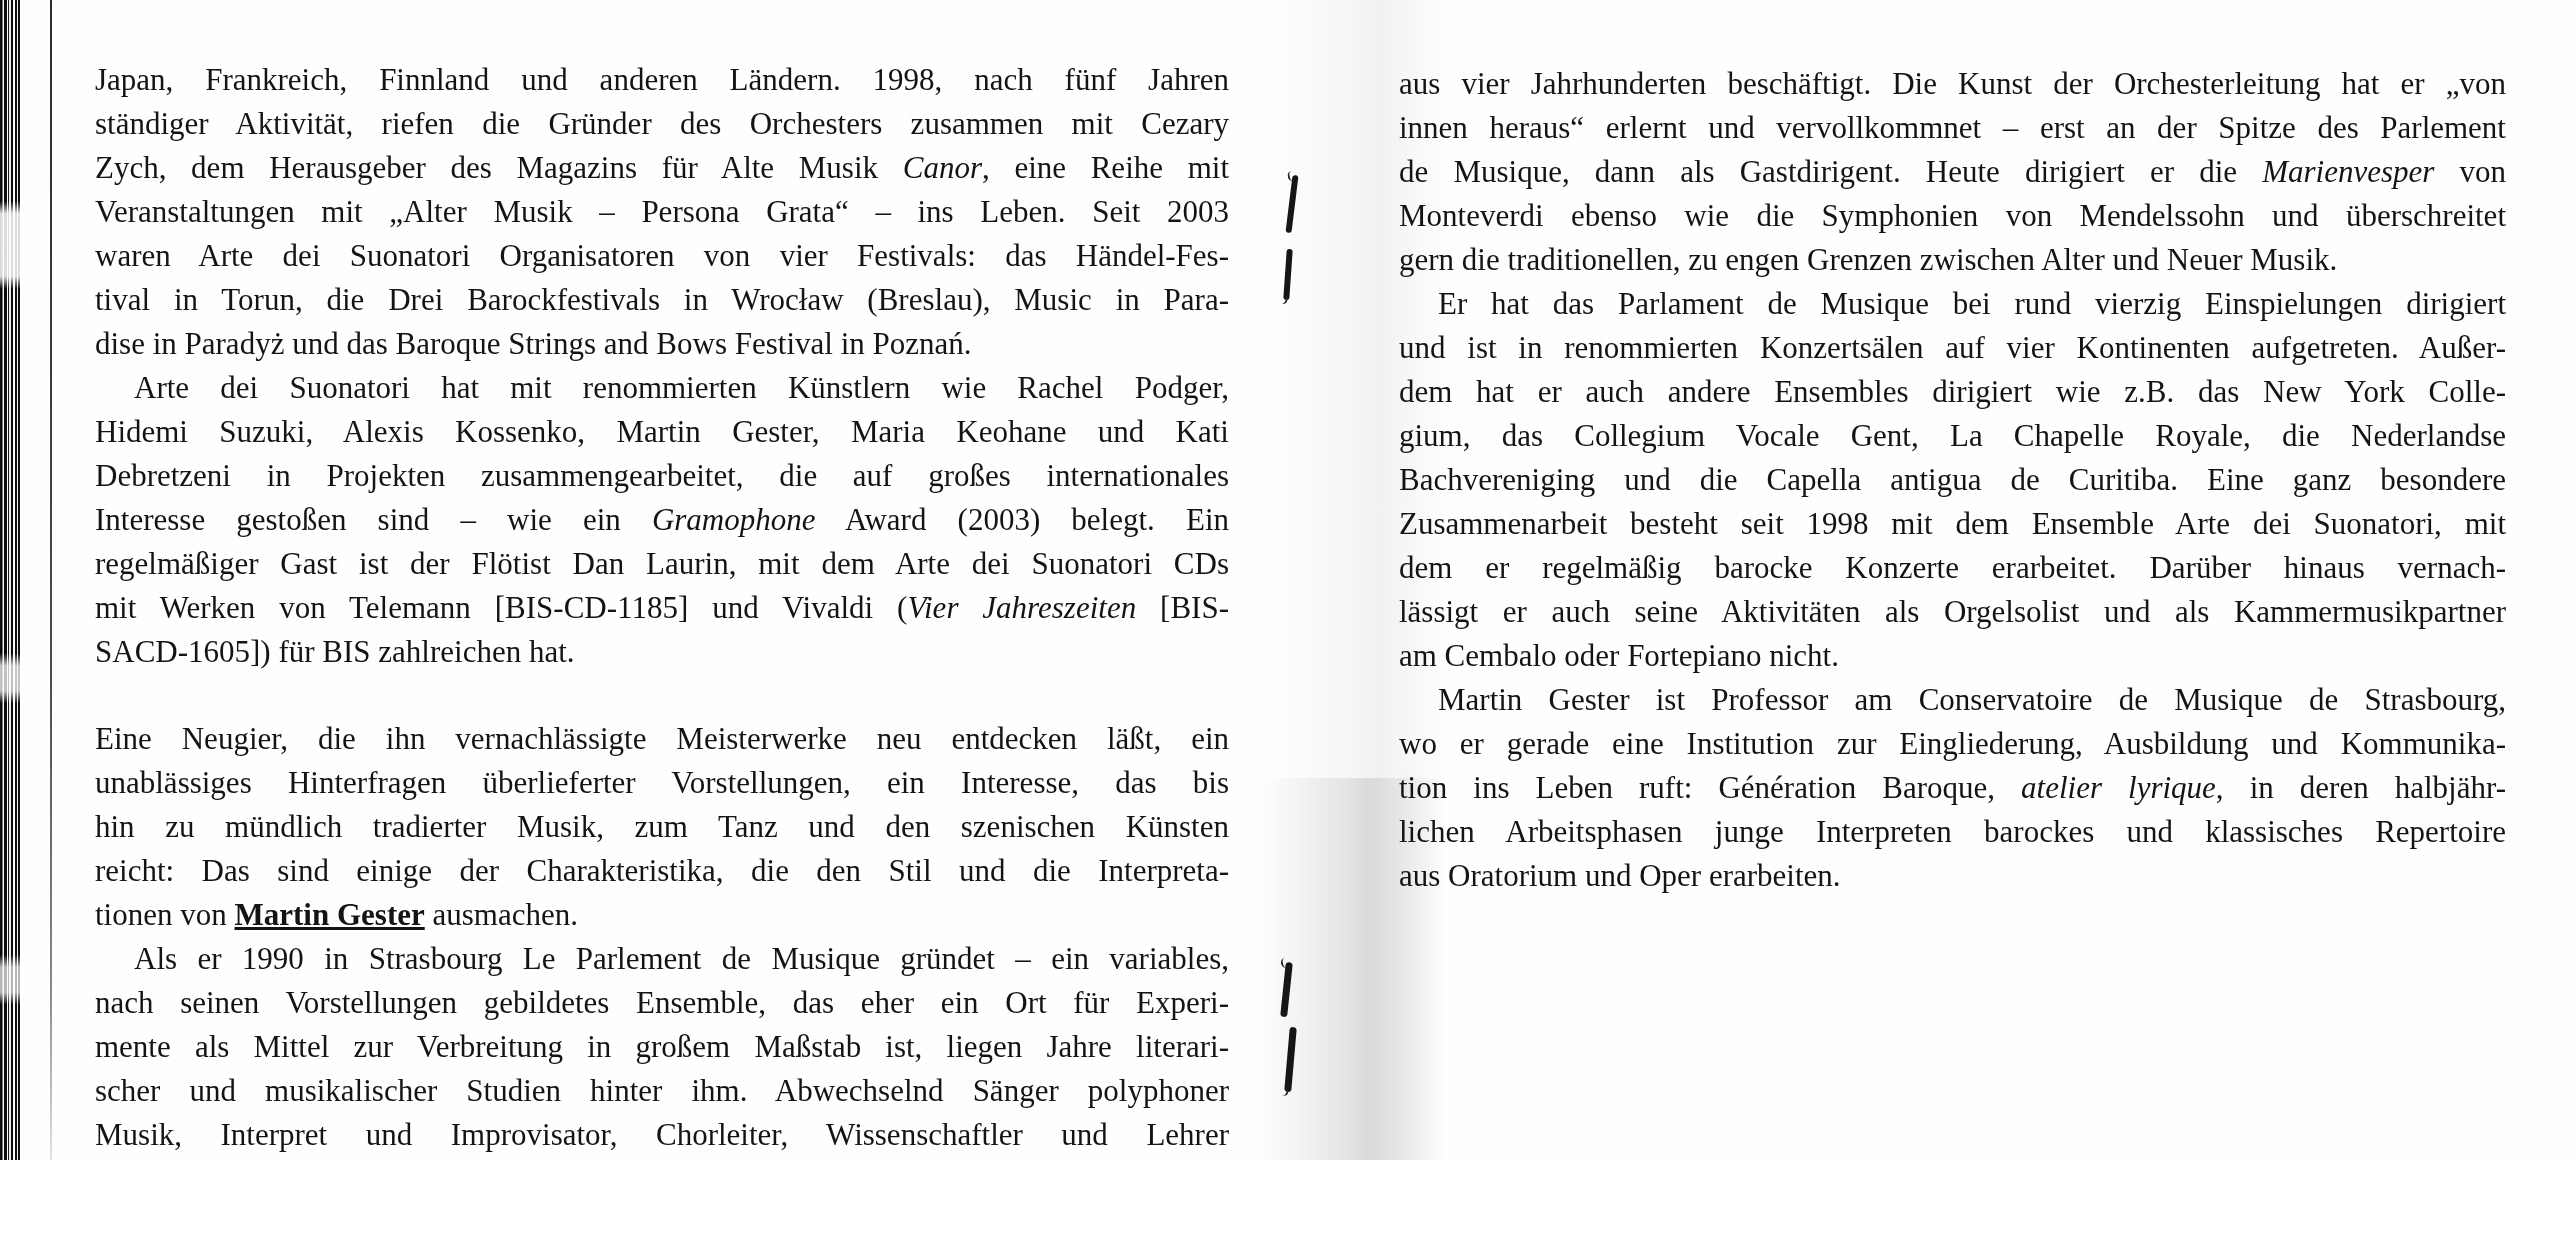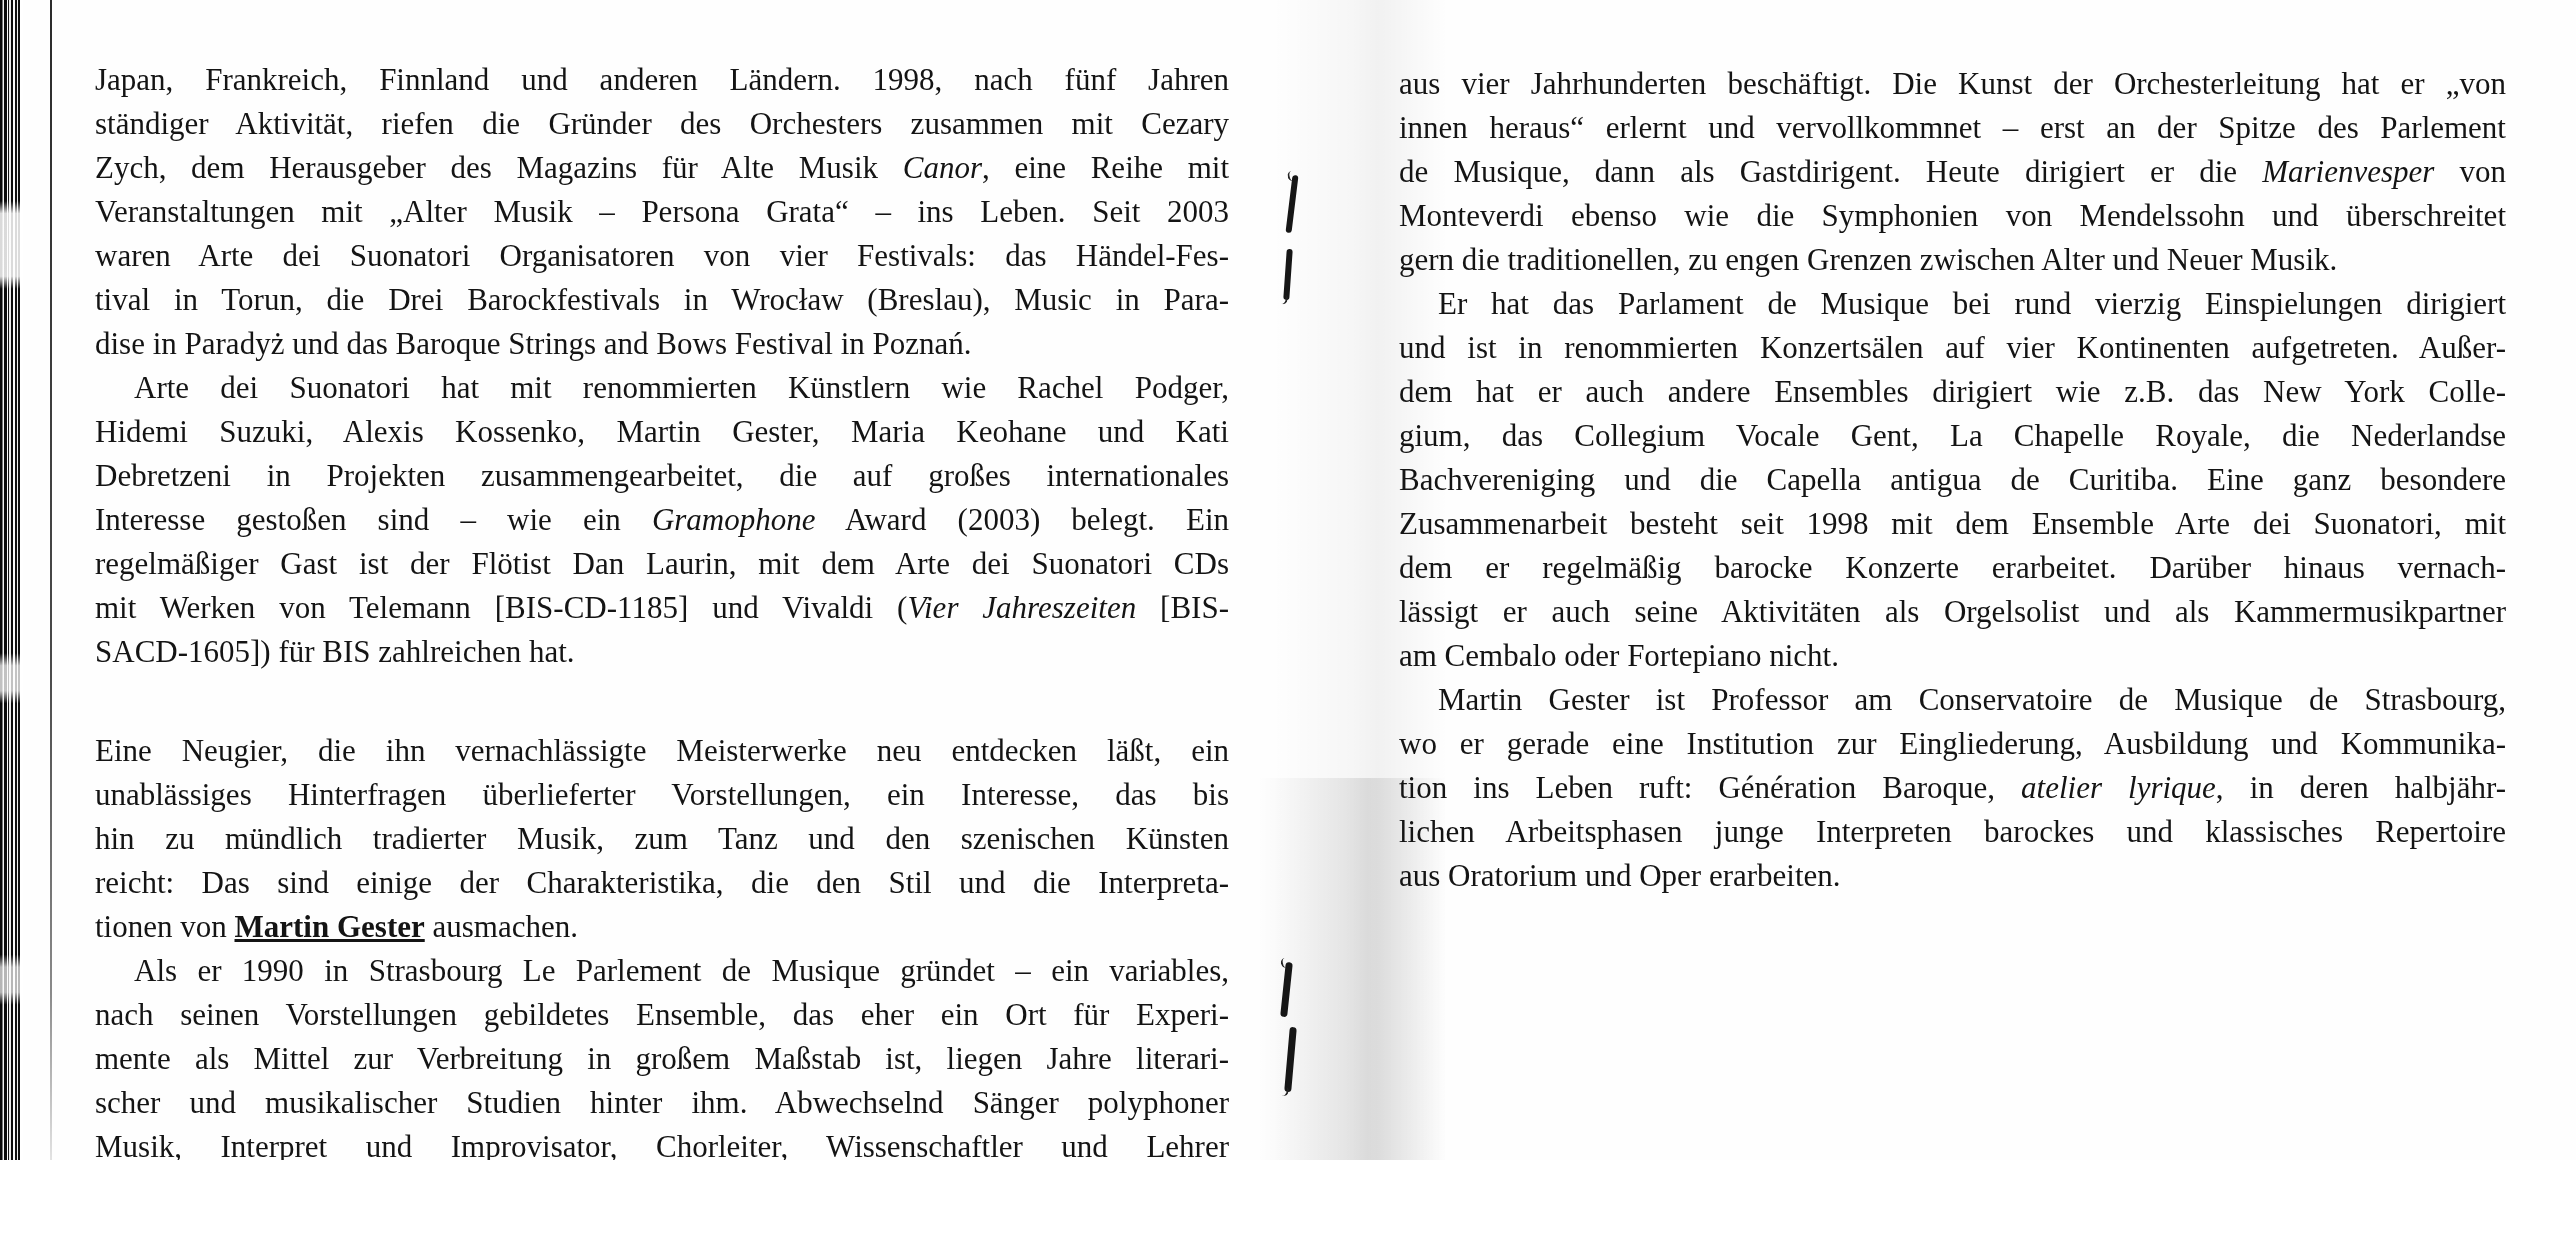--- a/index.html
+++ b/index.html
@@ -68,21 +68,21 @@
   .page.right { left: 1399px; top: 62px; width: 1107px; height: 1193px; }
 
   .line {
     height: 44px;
     line-height: 44px;
     text-align: justify;
     overflow: hidden;
   }
   .line.j { text-align-last: justify; }
   .line.ind { text-indent: 39px; }
-  .line.gap { margin-top: 55px; }
+  .line.gap { margin-top: 43px; }
 
   .seg-i  { font-style: italic; }
   .seg-b  { font-weight: bold; text-decoration: underline; }
   .seg-sc { font-size: 31px; }
 
   .page-number {
     position: absolute; left: 0; width: 100%;
     text-align: right; font-size: 30px; line-height: 34px; color: #404040;
   }
   .page.left  .page-number { top: 1113px; }

